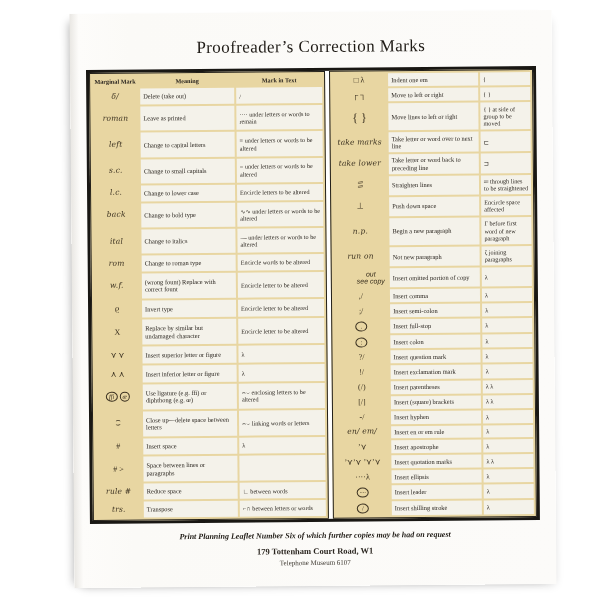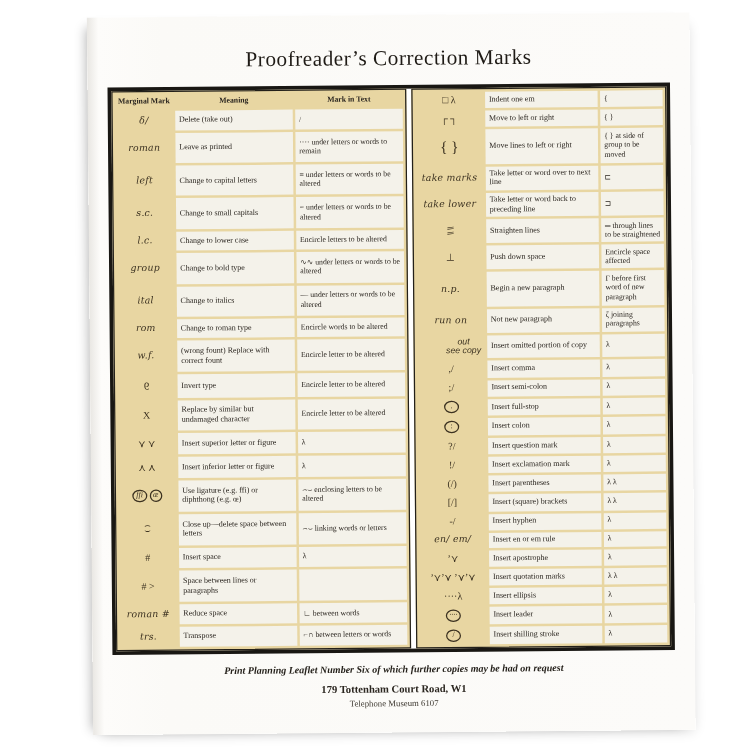--- a/index.html
+++ b/index.html
@@ -86,21 +86,21 @@
             <td class="mark c1"><span class="mk mk-script">s.c.</span></td>
             <td class="c2">Change to small capitals</td>
             <td class="txt c3">= under letters or words to be altered</td>
           </tr>
           <tr>
             <td class="mark c1"><span class="mk mk-script">l.c.</span></td>
             <td class="c2">Change to lower case</td>
             <td class="txt c3">Encircle letters to be altered</td>
           </tr>
           <tr>
-            <td class="mark c1"><span class="mk mk-script">group</span></td>
+            <td class="mark c1"><span class="mk mk-script">back</span></td>
             <td class="c2">Change to bold type</td>
             <td class="txt c3">∿∿ under letters or words to be altered</td>
           </tr>
           <tr>
             <td class="mark c1"><span class="mk mk-script">ital</span></td>
             <td class="c2">Change to italics</td>
             <td class="txt c3">— under letters or words to be altered</td>
           </tr>
           <tr>
             <td class="mark c1"><span class="mk mk-script">rom</span></td>
@@ -147,21 +147,21 @@
             <td class="mark c1"><span class="mk mk-sym">#</span></td>
             <td class="c2">Insert space</td>
             <td class="txt c3">λ</td>
           </tr>
           <tr>
             <td class="mark c1"><span class="mk mk-sym"># &gt;</span></td>
             <td class="c2">Space between lines or paragraphs</td>
             <td class="txt c3"></td>
           </tr>
           <tr>
-            <td class="mark c1"><span class="mk mk-script">roman #</span></td>
+            <td class="mark c1"><span class="mk mk-script">rule #</span></td>
             <td class="c2">Reduce space</td>
             <td class="txt c3">∟ between words</td>
           </tr>
           <tr>
             <td class="mark c1"><span class="mk mk-script">trs.</span></td>
             <td class="c2">Transpose</td>
             <td class="txt c3">⌐∩ between letters or words</td>
           </tr>
         </tbody>
     </table>

